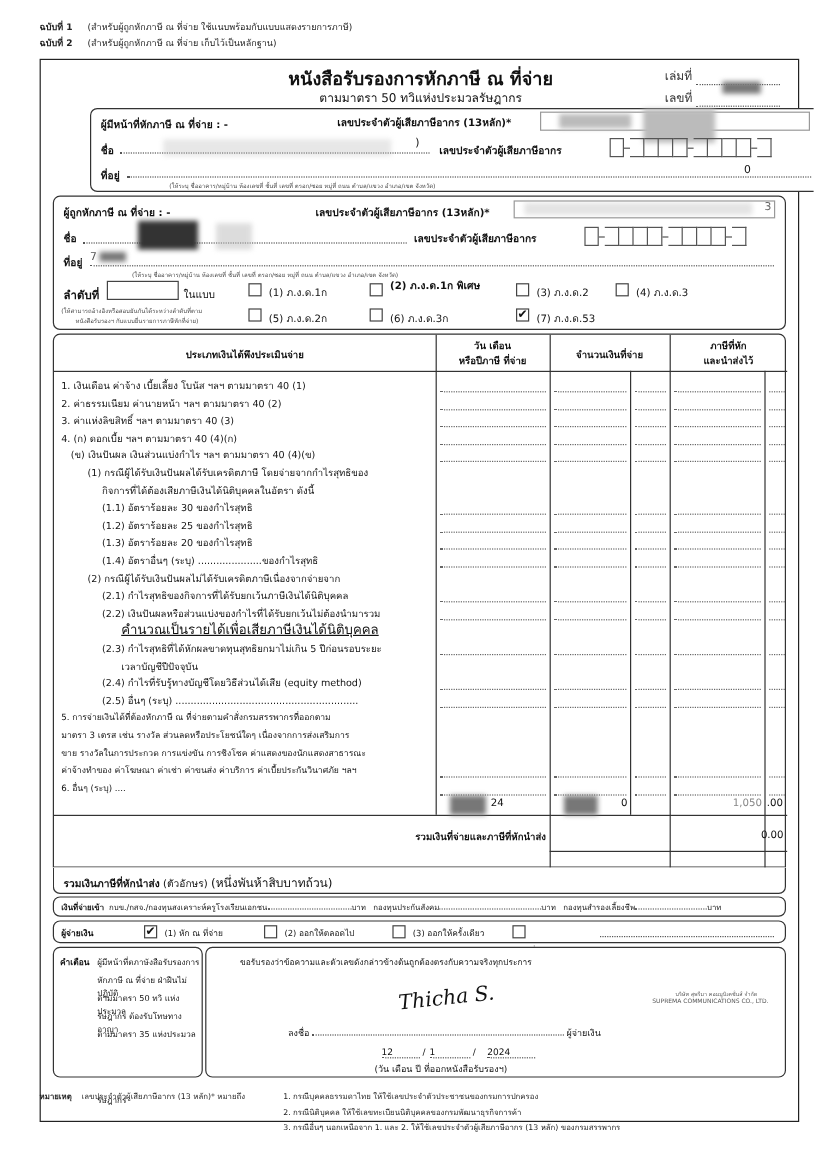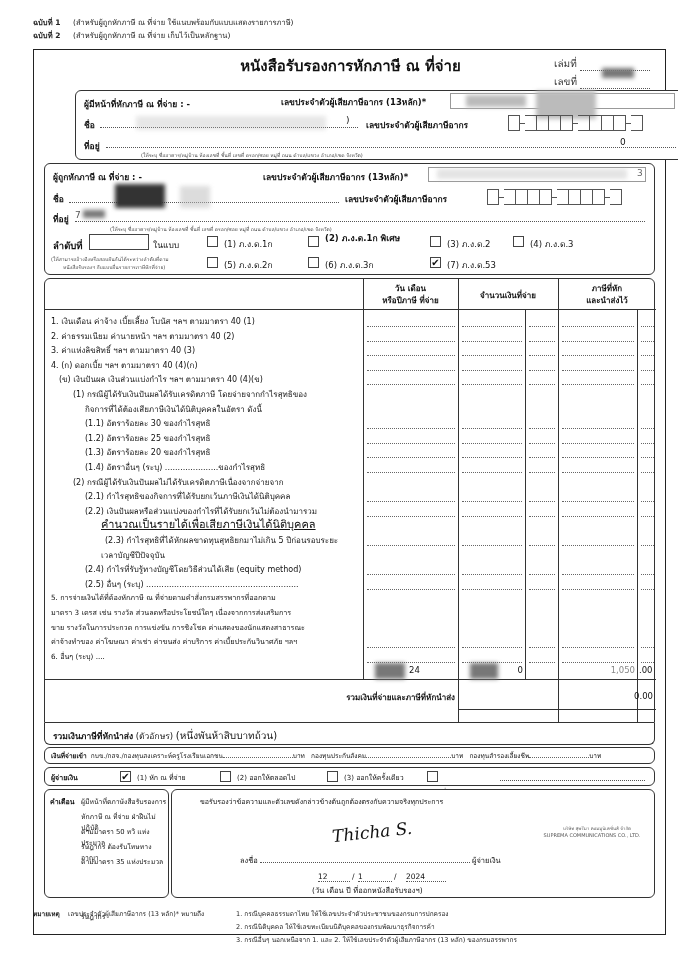--- a/index.html
+++ b/index.html
@@ -34,20 +34,21 @@
   .sig { position: absolute; font-family: "DejaVu Serif", serif; font-style: italic; font-size: 17px; transform: rotate(-6deg); }
 </style>
 </head>
 <body>
 
 <div class="copy-line" style="top:16px;"><b>ฉบับที่ 1</b><span>(สำหรับผู้ถูกหักภาษี ณ ที่จ่าย ใช้แนบพร้อมกับแบบแสดงรายการภาษี)</span></div>
 <div class="copy-line" style="top:29px;"><b>ฉบับที่ 2</b><span>(สำหรับผู้ถูกหักภาษี ณ ที่จ่าย เก็บไว้เป็นหลักฐาน)</span></div>
 
 <div class="frame">
   <div class="title">หนังสือรับรองการหักภาษี ณ ที่จ่าย</div>
+  <div class="subtitle">ตามมาตรา 50 ทวิแห่งประมวลรัษฎากร</div>
   <div class="book" style="top:6px;"><span>เล่มที่</span> <span class="dots"></span></div>
   <div class="book" style="top:24px;"><span>เลขที่</span> <span class="dots"></span></div>
   <div class="blur mid" style="left:568px;top:18px;width:32px;height:10px;"></div>
 
   <div class="box" style="left:10px;top:40px;width:611px;height:70px;margin-left:31px;">
     <div class="lbl" style="left:8px;top:6px;">ผู้มีหน้าที่หักภาษี ณ ที่จ่าย : -</div>
     <div class="lbl" style="left:205px;top:4px;">เลขประจำตัวผู้เสียภาษีอากร (13หลัก)*</div>
     <div class="abs" style="left:374px;top:2px;width:225px;height:16px;border:1px solid #999;"></div>
     <div class="blur" style="left:390px;top:4px;width:60px;height:12px;"></div>
     <div class="blur" style="left:460px;top:0px;width:60px;height:28px;"></div>
@@ -133,20 +134,21 @@
 
   <div class="box" id="itable" style="left:10px;top:228px;width:611px;height:445px;border-radius:6px 6px 0 0;">
     <div class="tbl-line" style="left:0;top:30px;width:611px;height:1px;"></div>
     <div class="tbl-line" style="left:318px;top:0;width:1px;height:400px;"></div>
     <div class="tbl-line" style="left:413px;top:0;width:1px;height:445px;"></div>
     <div class="tbl-line" style="left:513px;top:0;width:1px;height:445px;"></div>
     <div class="tbl-line" style="left:480px;top:30px;width:1px;height:370px;"></div>
     <div class="tbl-line" style="left:592px;top:30px;width:1px;height:415px;"></div>
     <div class="tbl-line" style="left:0;top:400px;width:611px;height:1px;"></div>
 
+    <div class="hdr" style="left:0;top:10px;width:318px;">ประเภทเงินได้พึงประเมินจ่าย</div>
     <div class="hdr" style="left:318px;top:3px;width:95px;">วัน เดือน</div>
     <div class="hdr" style="left:318px;top:15px;width:95px;">หรือปีภาษี ที่จ่าย</div>
     <div class="hdr" style="left:413px;top:10px;width:100px;">จำนวนเงินที่จ่าย</div>
     <div class="hdr" style="left:513px;top:3px;width:98px;">ภาษีที่หัก</div>
     <div class="hdr" style="left:513px;top:15px;width:98px;">และนำส่งไว้</div>
 
     <div id="rows">
         <div class="tbl-row-text" style="left: 6px; top: 36px; font-size: 8px;">1. เงินเดือน ค่าจ้าง เบี้ยเลี้ยง โบนัส ฯลฯ ตามมาตรา 40 (1)</div>
         <div class="tbl-row-text" style="left: 6px; top: 50.6px; font-size: 8px;">2. ค่าธรรมเนียม ค่านายหน้า ฯลฯ ตามมาตรา 40 (2)</div>
         <div class="tbl-row-text" style="left: 6px; top: 65.2px; font-size: 8px;">3. ค่าแห่งลิขสิทธิ์ ฯลฯ ตามมาตรา 40 (3)</div>
@@ -155,21 +157,21 @@
         <div class="tbl-row-text" style="left: 28px; top: 109px; font-size: 8px;">(1) กรณีผู้ได้รับเงินปันผลได้รับเครดิตภาษี โดยจ่ายจากกำไรสุทธิของ</div>
         <div class="tbl-row-text" style="left: 40px; top: 123.6px; font-size: 8px;">กิจการที่ได้ต้องเสียภาษีเงินได้นิติบุคคลในอัตรา ดังนี้</div>
         <div class="tbl-row-text" style="left: 40px; top: 138.2px; font-size: 8px;">(1.1) อัตราร้อยละ 30 ของกำไรสุทธิ</div>
         <div class="tbl-row-text" style="left: 40px; top: 152.8px; font-size: 8px;">(1.2) อัตราร้อยละ 25 ของกำไรสุทธิ</div>
         <div class="tbl-row-text" style="left: 40px; top: 167.4px; font-size: 8px;">(1.3) อัตราร้อยละ 20 ของกำไรสุทธิ</div>
         <div class="tbl-row-text" style="left: 40px; top: 182px; font-size: 8px;">(1.4) อัตราอื่นๆ (ระบุ) .....................ของกำไรสุทธิ</div>
         <div class="tbl-row-text" style="left: 28px; top: 196.6px; font-size: 8px;">(2) กรณีผู้ได้รับเงินปันผลไม่ได้รับเครดิตภาษีเนื่องจากจ่ายจาก</div>
         <div class="tbl-row-text" style="left: 40px; top: 211.2px; font-size: 8px;">(2.1) กำไรสุทธิของกิจการที่ได้รับยกเว้นภาษีเงินได้นิติบุคคล</div>
         <div class="tbl-row-text" style="left: 40px; top: 225.8px; font-size: 8px;">(2.2) เงินปันผลหรือส่วนแบ่งของกำไรที่ได้รับยกเว้นไม่ต้องนำมารวม</div>
         <div class="tbl-row-text" style="left: 56px; top: 236px; font-size: 11px; text-decoration: underline;">คำนวณเป็นรายได้เพื่อเสียภาษีเงินได้นิติบุคคล</div>
-        <div class="tbl-row-text" style="left: 40px; top: 255px; font-size: 8px; margin-left: 20px;">(2.3) กำไรสุทธิที่ได้หักผลขาดทุนสุทธิยกมาไม่เกิน 5 ปีก่อนรอบระยะ</div>
+        <div class="tbl-row-text" style="left: 40px; top: 255px; font-size: 8px;">(2.3) กำไรสุทธิที่ได้หักผลขาดทุนสุทธิยกมาไม่เกิน 5 ปีก่อนรอบระยะ</div>
         <div class="tbl-row-text" style="left: 56px; top: 269.6px; font-size: 8px;">เวลาบัญชีปีปัจจุบัน</div>
         <div class="tbl-row-text" style="left: 40px; top: 284.2px; font-size: 8px;">(2.4) กำไรที่รับรู้ทางบัญชีโดยวิธีส่วนได้เสีย (equity method)</div>
         <div class="tbl-row-text" style="left: 40px; top: 298.8px; font-size: 8px;">(2.5) อื่นๆ (ระบุ) ............................................................</div>
         <div class="tbl-row-text" style="left: 6px; top: 313.4px; font-size: 7.2px;">5. การจ่ายเงินได้ที่ต้องหักภาษี ณ ที่จ่ายตามคำสั่งกรมสรรพากรที่ออกตาม</div>
         <div class="tbl-row-text" style="left: 6px; top: 328px; font-size: 7.2px;">มาตรา 3 เตรส เช่น รางวัล ส่วนลดหรือประโยชน์ใดๆ เนื่องจากการส่งเสริมการ</div>
         <div class="tbl-row-text" style="left: 6px; top: 342.6px; font-size: 7.2px;">ขาย รางวัลในการประกวด การแข่งขัน การชิงโชค ค่าแสดงของนักแสดงสาธารณะ</div>
         <div class="tbl-row-text" style="left: 6px; top: 357.2px; font-size: 7.2px;">ค่าจ้างทำของ ค่าโฆษณา ค่าเช่า ค่าขนส่ง ค่าบริการ ค่าเบี้ยประกันวินาศภัย ฯลฯ</div>
         <div class="tbl-row-text" style="left: 6px; top: 371.8px; font-size: 7.2px;">6. อื่นๆ (ระบุ) ....</div>
         <div class="rowdots" style="left: 322px; top: 47px; width: 88px;"></div>
         <div class="rowdots" style="left: 417px; top: 47px; width: 60px;"></div>

